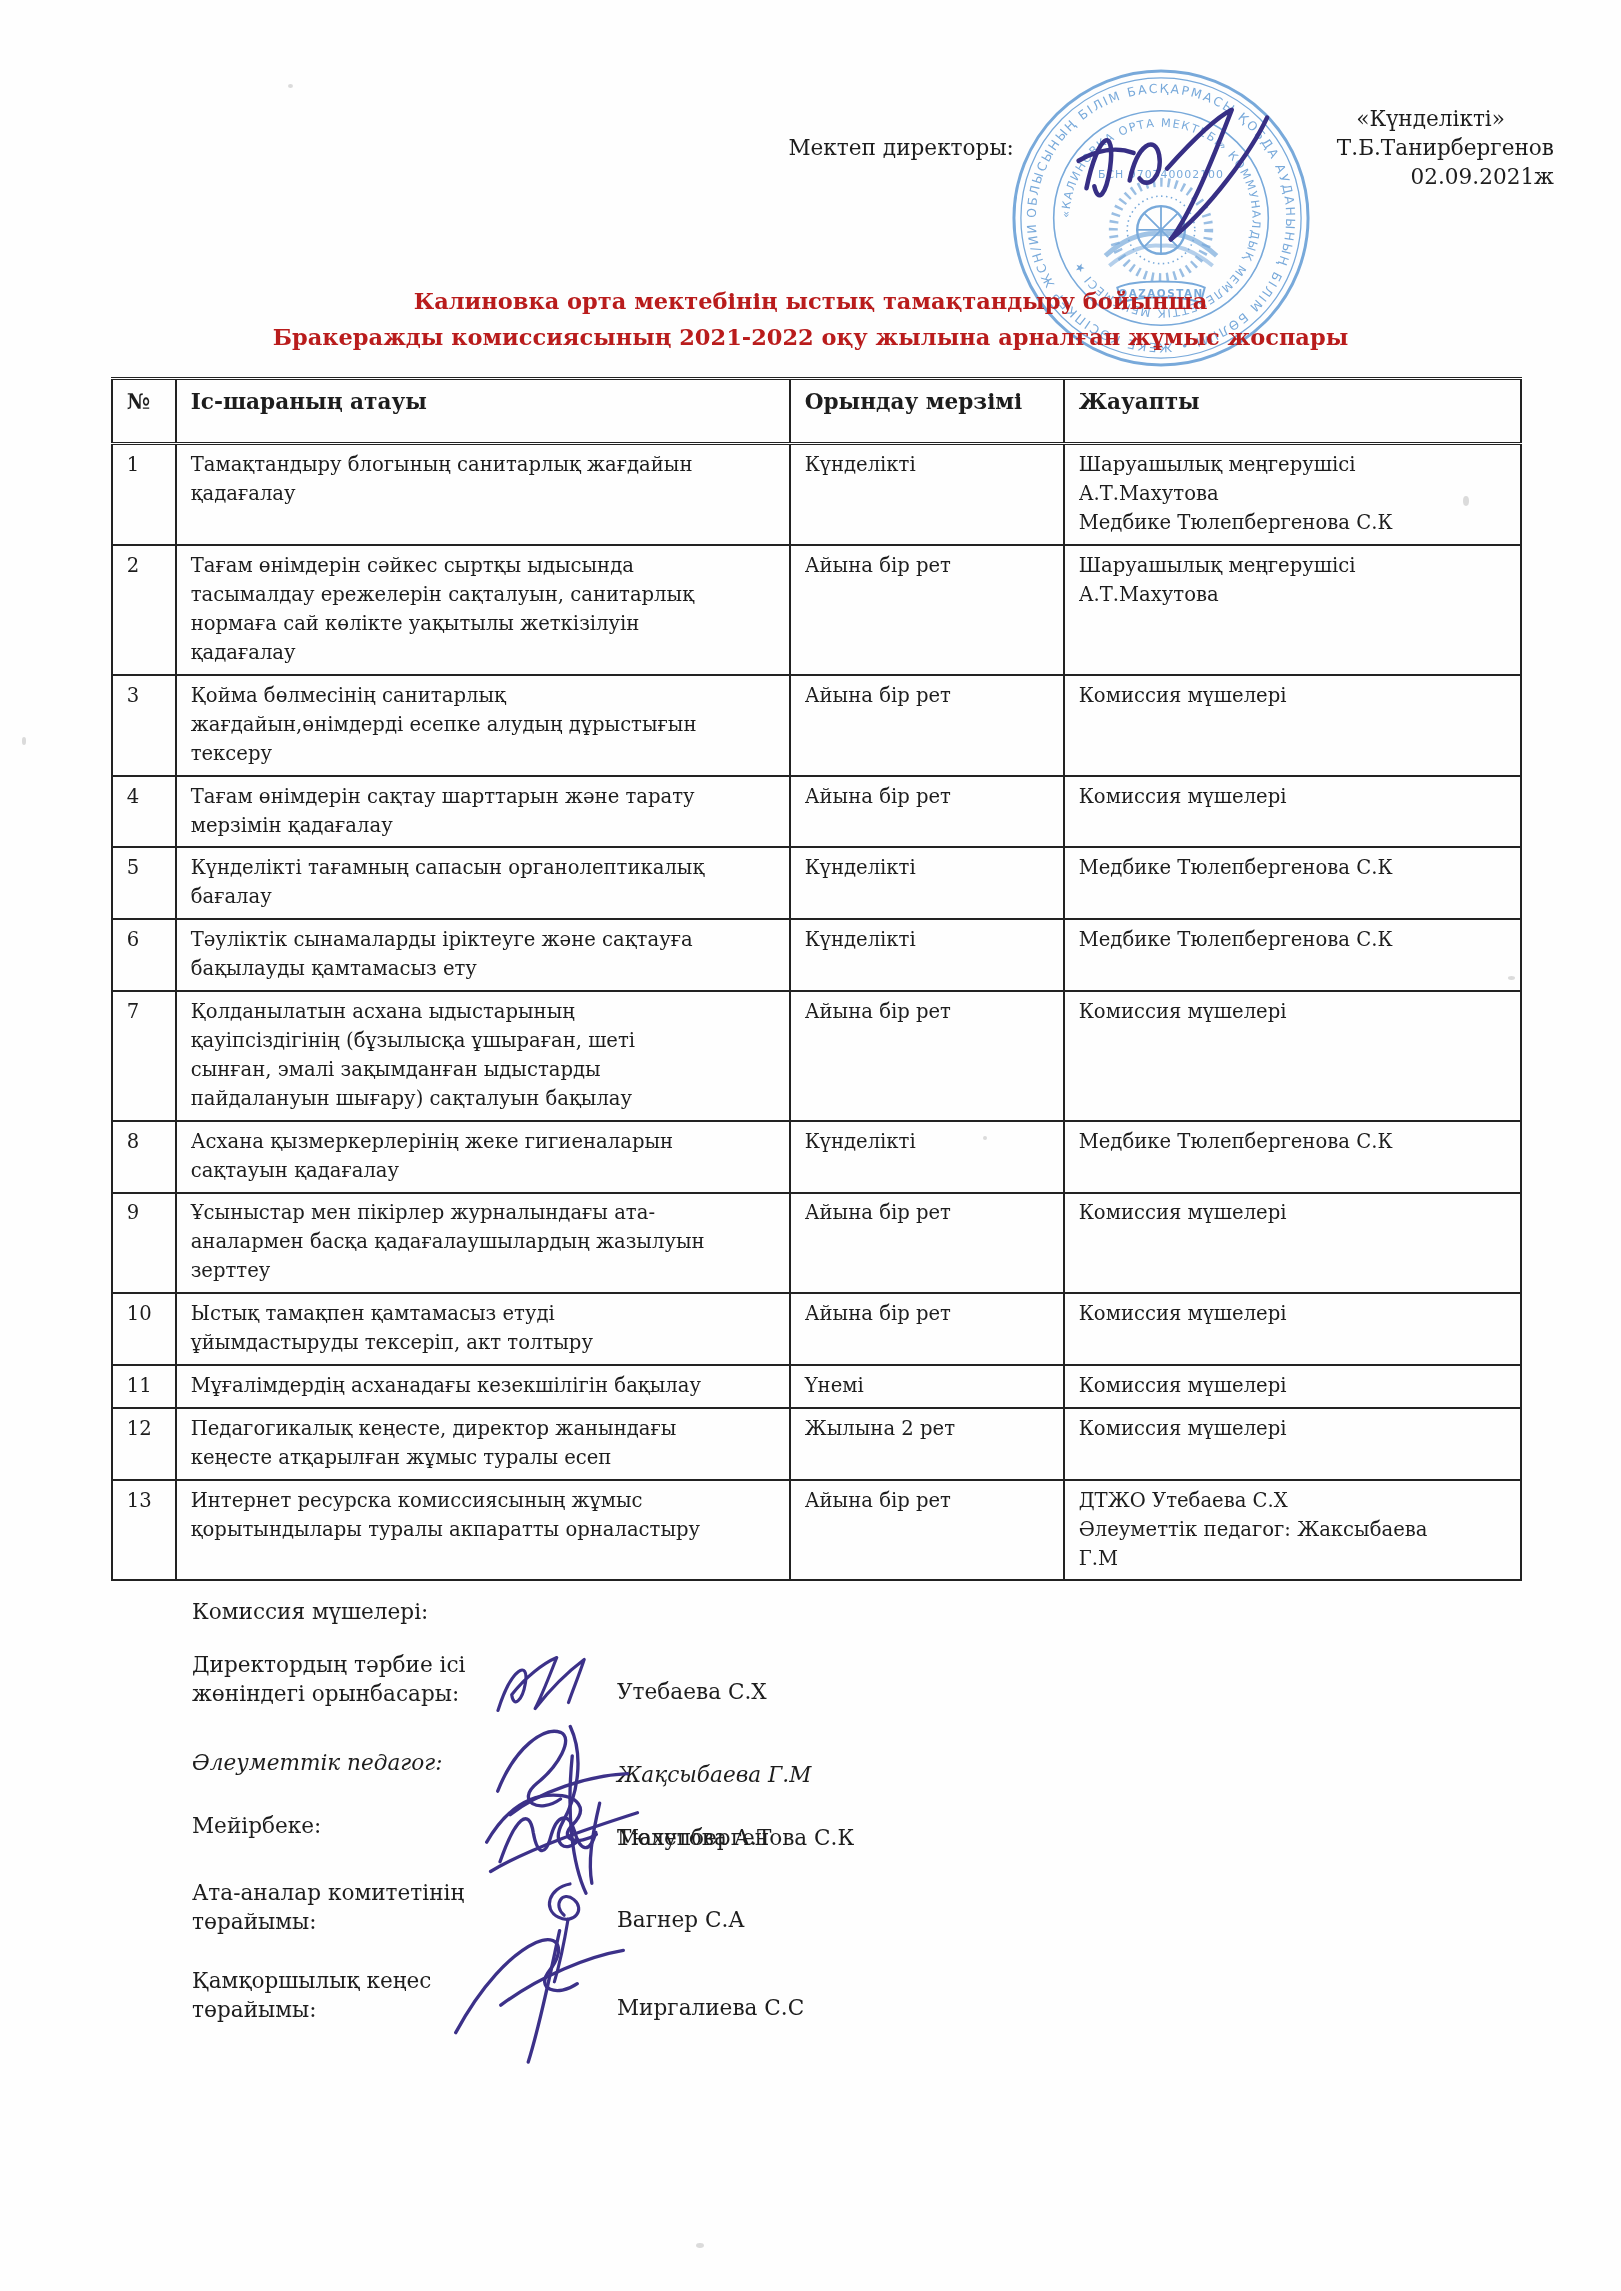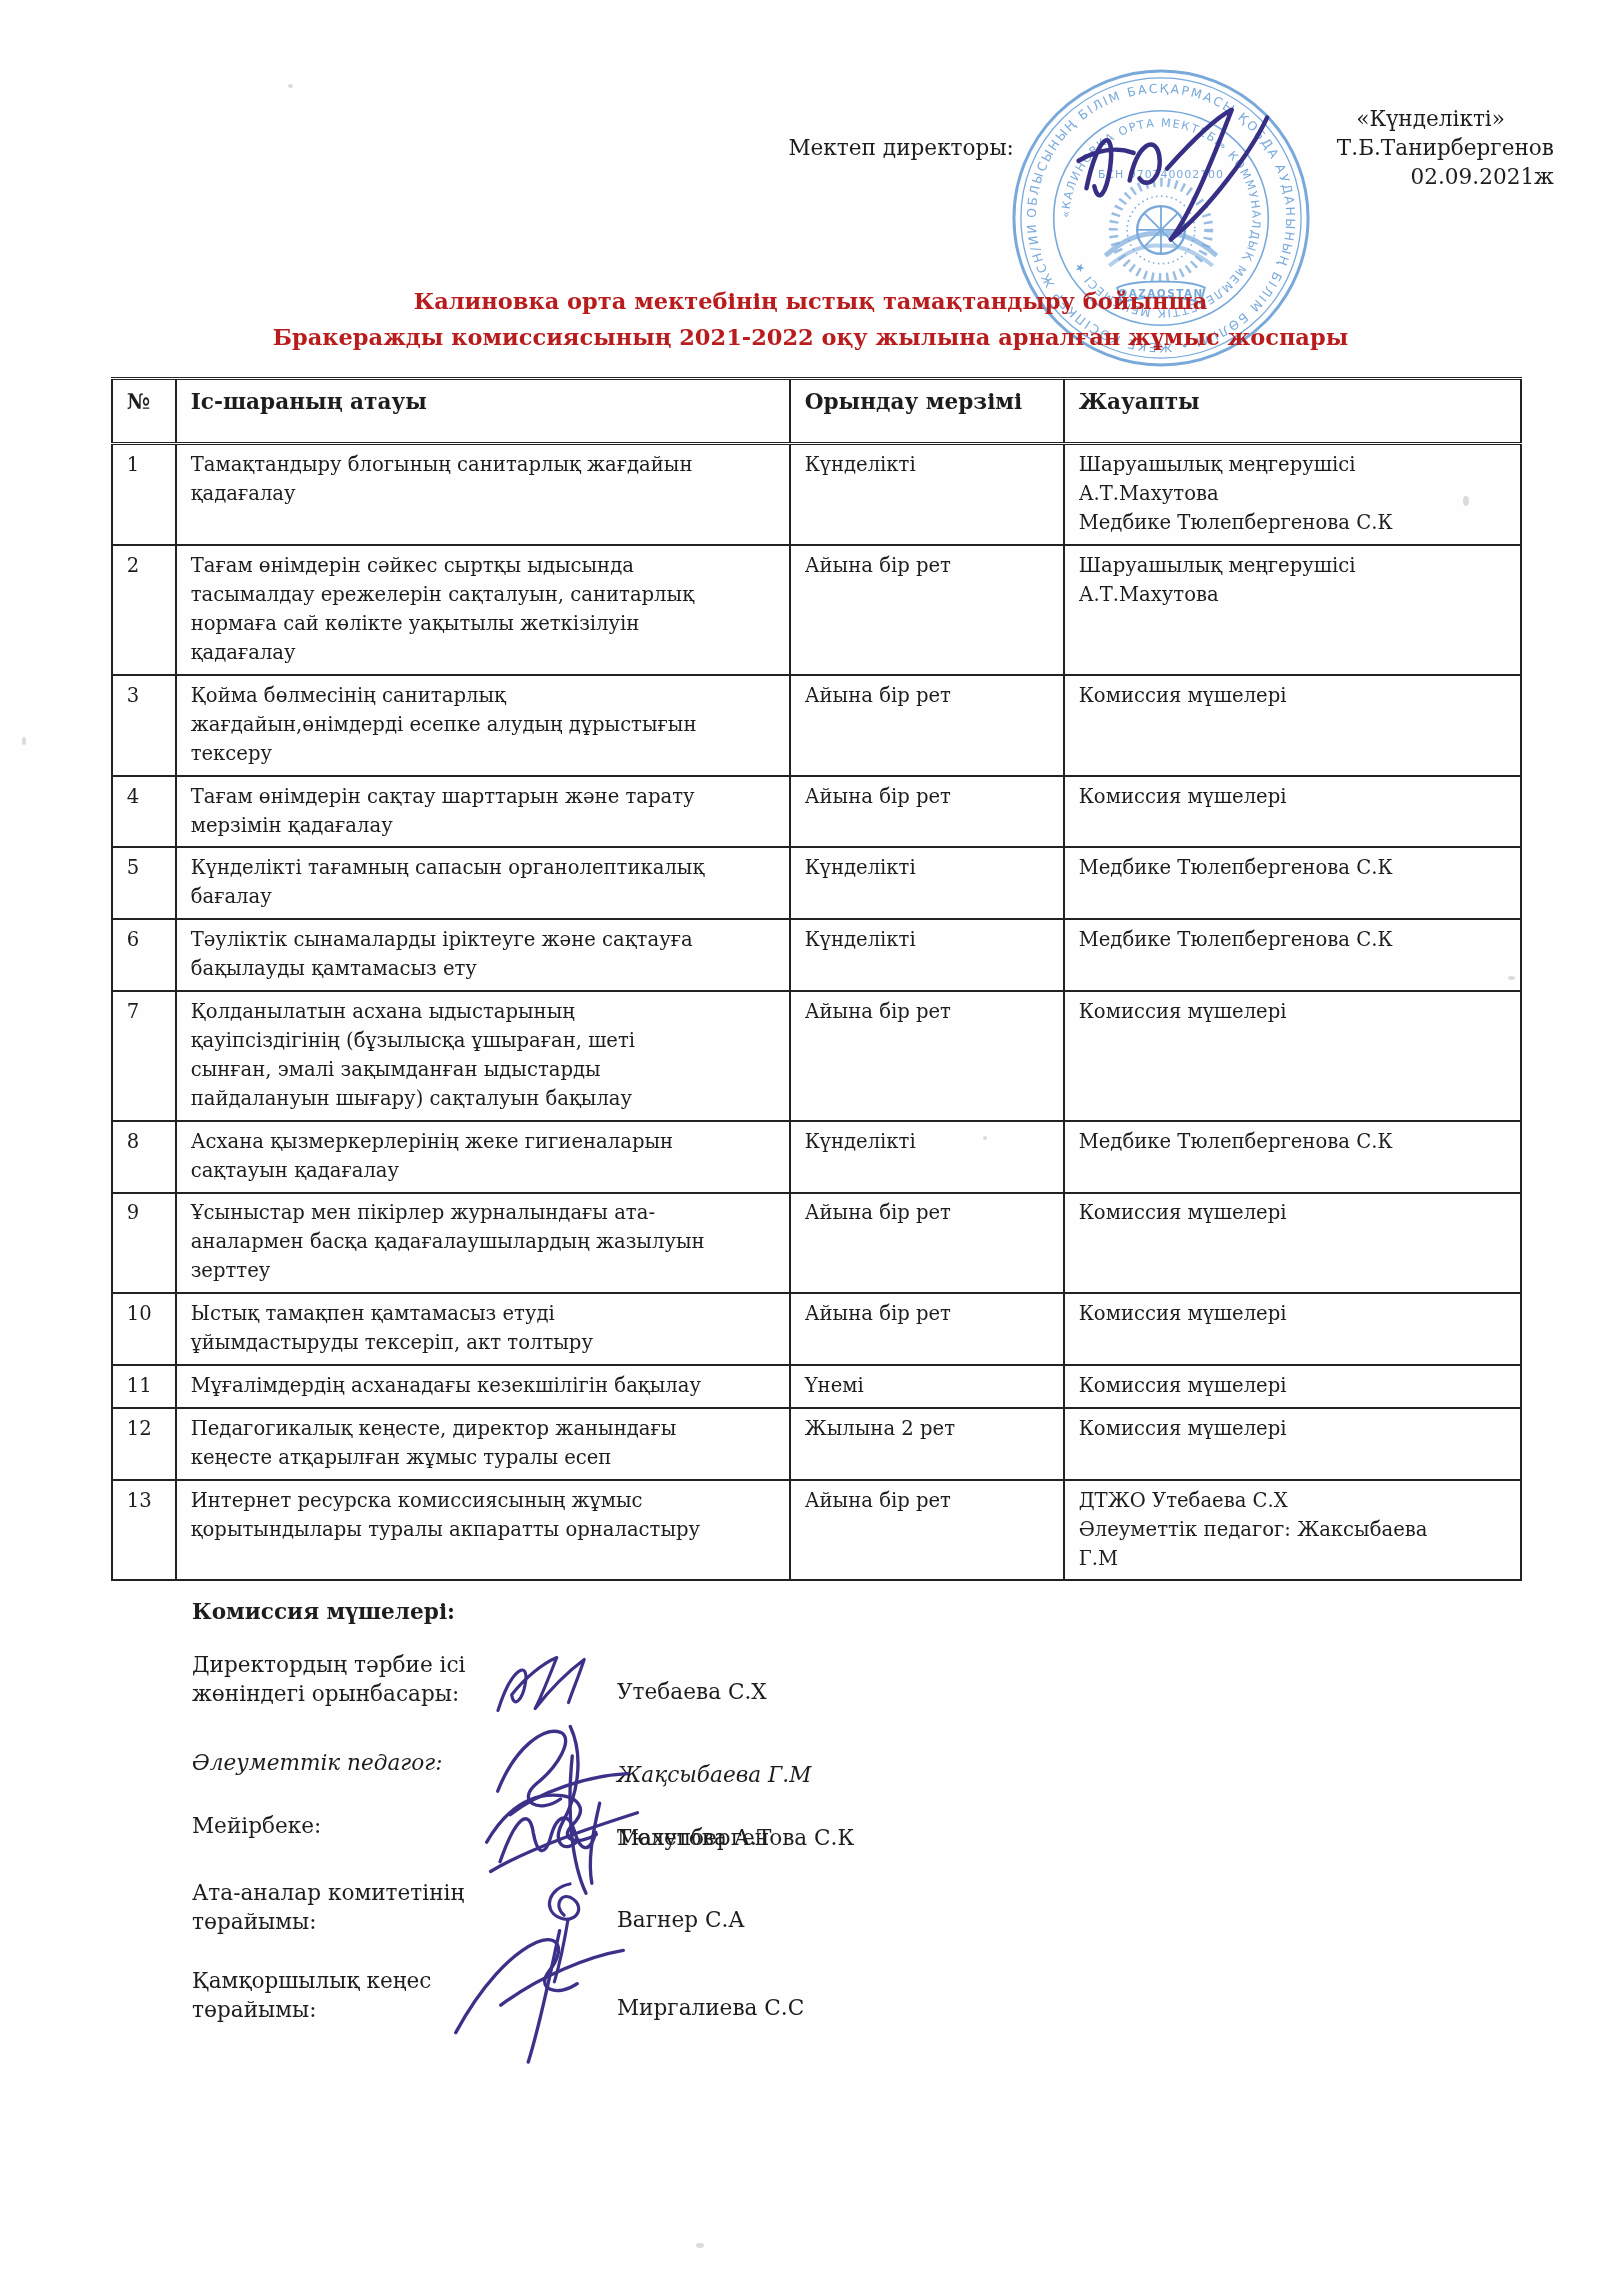--- a/index.html
+++ b/index.html
@@ -19,21 +19,21 @@
   
   table.plan{border-collapse:collapse;margin:21.6px 0 0 111px;width:1408px;table-layout:fixed;
              position:relative;z-index:3;background:transparent;}
   table.plan td,table.plan th{border:2px solid #222;vertical-align:top;text-align:left;
              font-size:19.6px;line-height:29px;padding:4.9px 11.8px 6.9px 13.7px;white-space:pre-line;
              overflow:hidden;}
   table.plan th{font-weight:bold;font-size:21.6px;line-height:25.5px;padding:9.8px 11.8px 27.4px 13.7px;border-bottom:3.9px double #222;}
   table.plan{border-top:3.9px double #222;}
   
   .members{margin:15.7px 0 0 192px;font-size:21.6px;line-height:29px;position:relative;z-index:3;}
-  .members-heading{font-weight:bold;margin-bottom:23.5px;}
+  .members-heading{font-weight:normal;margin-bottom:23.5px;}
   .member{position:relative;width:1078px;}
   .member .role{white-space:pre-line;width:421px;}
   .member .name{position:absolute;left:425px;top:12px;white-space:nowrap;}
   .member .name.l2{top:27px;}
   .m1{margin-bottom:40px;}.m2{margin-bottom:19px;font-style:italic;}.m3{margin-bottom:34px;}
   .m4{margin-bottom:38px;}.m5{margin-bottom:30px;}.m6{margin-bottom:59px;}
   .member svg{position:absolute;z-index:4;pointer-events:none;}
   .sig-stroke{fill:none;stroke:#3c3189;stroke-linecap:round;stroke-linejoin:round;}
   
   .speck{position:absolute;background:#9a9a9a;opacity:.35;border-radius:50%;z-index:0;}

